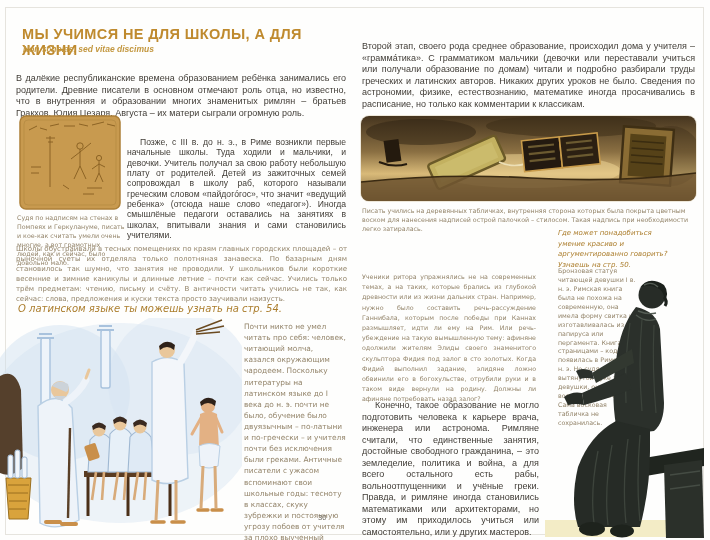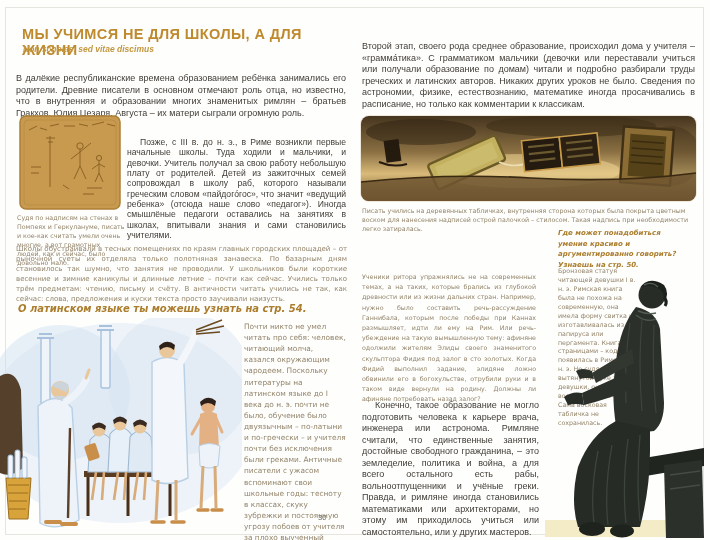--- a/index.html
+++ b/index.html
@@ -9,21 +9,21 @@
   .scan-edge{position:absolute;left:5px;top:7px;right:6px;bottom:5px;border:1px solid #e6e4de;pointer-events:none;}
   .title{font-size:14.5px;font-weight:bold;color:#bf8a2e;letter-spacing:.4px;}
   .subtitle{font-size:8.5px;font-style:italic;font-weight:bold;color:#c3973f;}
   .body-text{font-size:9px;line-height:1.28;text-align:justify;color:#403c36;margin-top:12px;}
   .body-sm{font-size:8.6px;line-height:1.2;text-align:justify;color:#403c36;margin-top:21px;}
   .indent{text-indent:13px;}
   .hand{font-family:"DejaVu Sans",sans-serif;color:#93846a;line-height:1.42;}
   .hand-7{font-size:7px;}
   .hand-65{font-size:6.3px;}
   .hand-75{font-size:7.4px;line-height:1.5;}
-  .gold-it{font-family:"DejaVu Sans",sans-serif;font-style:italic;font-weight:700;color:#ab7d2c;}
+  .gold-it{font-family:"DejaVu Sans",sans-serif;font-style:italic;font-weight:400;color:#ab7d2c;}
   .fig{display:block;}
   .rounded-photo{border-radius:8px;overflow:hidden;box-shadow:0 0 0 1px #eee8da;}
   .pagenum{font-size:7.5px;color:#6f6b63;}
   .yellow-band{background:#f3ecc6;}
 </style>
 </head>
 <body>
 
 <div id="stage">
   <div class="scan-edge"></div>

